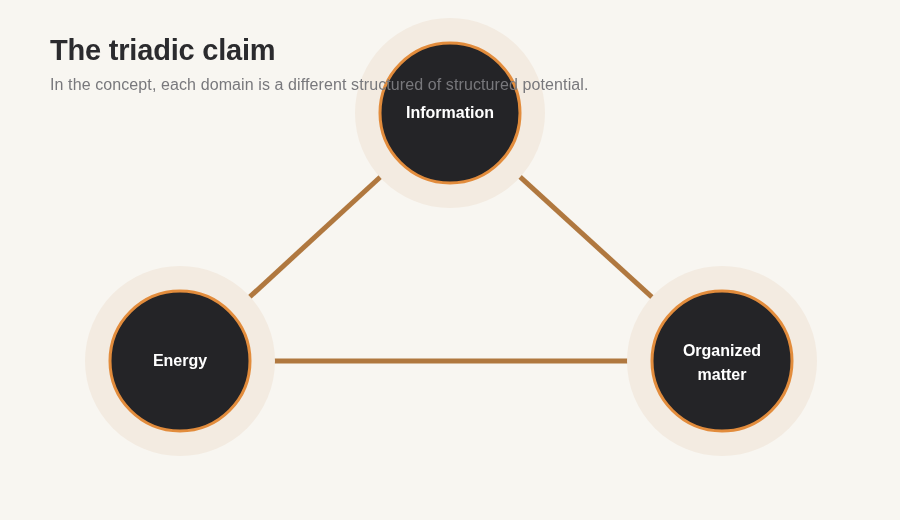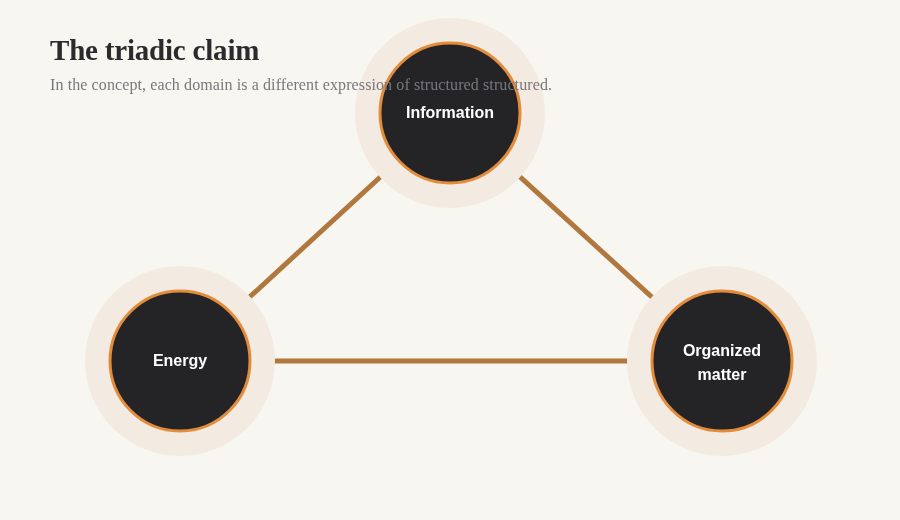--- a/index.html
+++ b/index.html
@@ -23,21 +23,20 @@
     position: absolute;
     top: 0;
     left: 0;
     width: 900px;
     height: 520px;
   }
   .header-text {
     position: absolute;
     left: 50px;
     white-space: nowrap;
-    font-family: Liberation Serif, serif;
   }
   #page-title {
     top: 34px;
     font-size: 29px;
     font-weight: bold;
     color: #2B2B2E;
     letter-spacing: -0.2px;
   }
   #page-subtitle {
     top: 76px;
@@ -99,15 +98,15 @@
 
     <g>
       <circle class="node-circle" cx="722" cy="361" r="70"></circle>
       <text class="node-label" x="722" y="352">Organized</text>
       <text class="node-label" x="722" y="376">matter</text>
     </g>
   </svg>
 
   <div class="header-text" id="page-title">The triadic claim</div>
 
-  <div class="header-text" id="page-subtitle">In the concept, each domain is a different expression of structured structured.</div>
+  <div class="header-text" id="page-subtitle">In the concept, each domain is a different structured of structured potential.</div>
 
 </div>
 
 </body></html>

